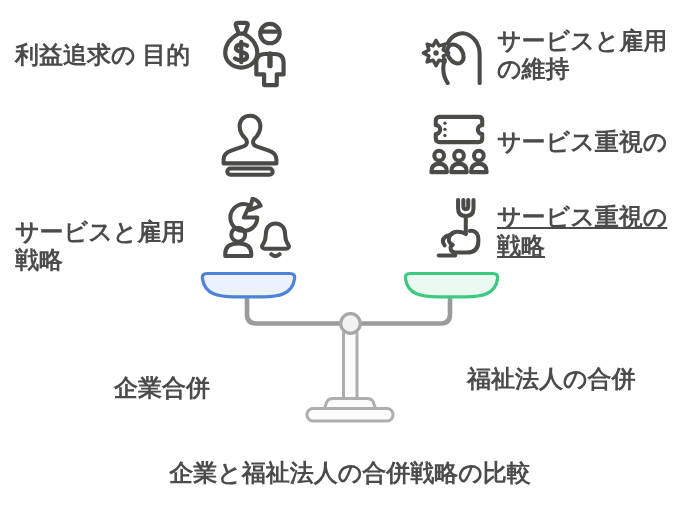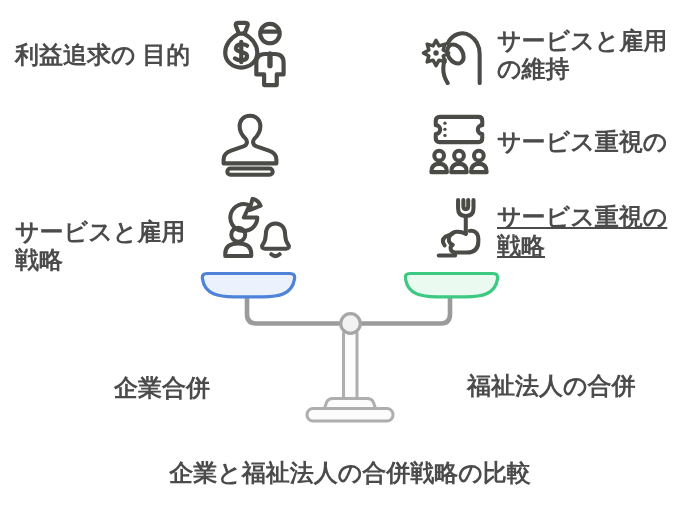--- a/index.html
+++ b/index.html
@@ -5,21 +5,21 @@
   html,body{margin:0;padding:0;}
   .canvas{position:relative;width:700px;height:523px;background:#ffffff;overflow:hidden;
           font-family:"Liberation Sans","DejaVu Sans",sans-serif;color:#4b4b4b;}
   .lbl{position:absolute;font-weight:700;font-size:24px;line-height:28px;letter-spacing:0;}
   .l-col{left:15px;width:200px;text-align:left;}
   .r-col{left:497px;width:200px;text-align:left;}
   .r1l{top:41px;} .r2l{top:129px;} .r3l{top:218px;}
   .r1r{top:27px;} .r2r{top:128px;} .r3r{top:202px;line-height:29px;text-decoration:underline;}
   .pan-lbl{position:absolute;font-weight:700;font-size:24px;line-height:28px;}
   .pl-left{left:114px;top:374px;}
-  .pl-right{left:467px;top:374px;font-family:Liberation Mono, monospace;}
+  .pl-right{left:467px;top:365px;}
   .title{position:absolute;left:0;top:459px;width:700px;text-align:center;
          font-weight:700;font-size:24px;line-height:28px;}
   .icon{position:absolute;}
   .icon svg{display:block;width:100%;height:100%;}
   .scale-svg{position:absolute;left:0;top:0;width:700px;height:523px;pointer-events:none;}
   .line2:empty{display:none;}
 </style>
 </head>
 <body>
 

